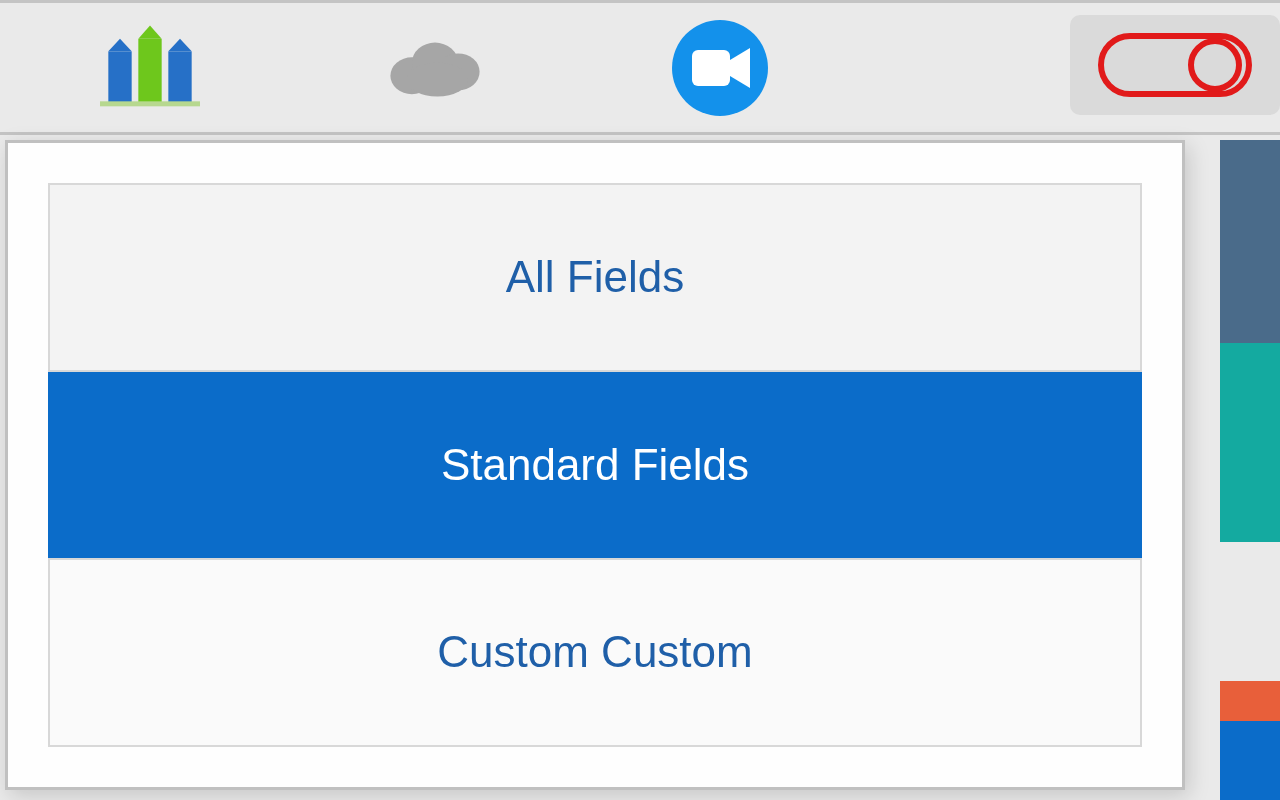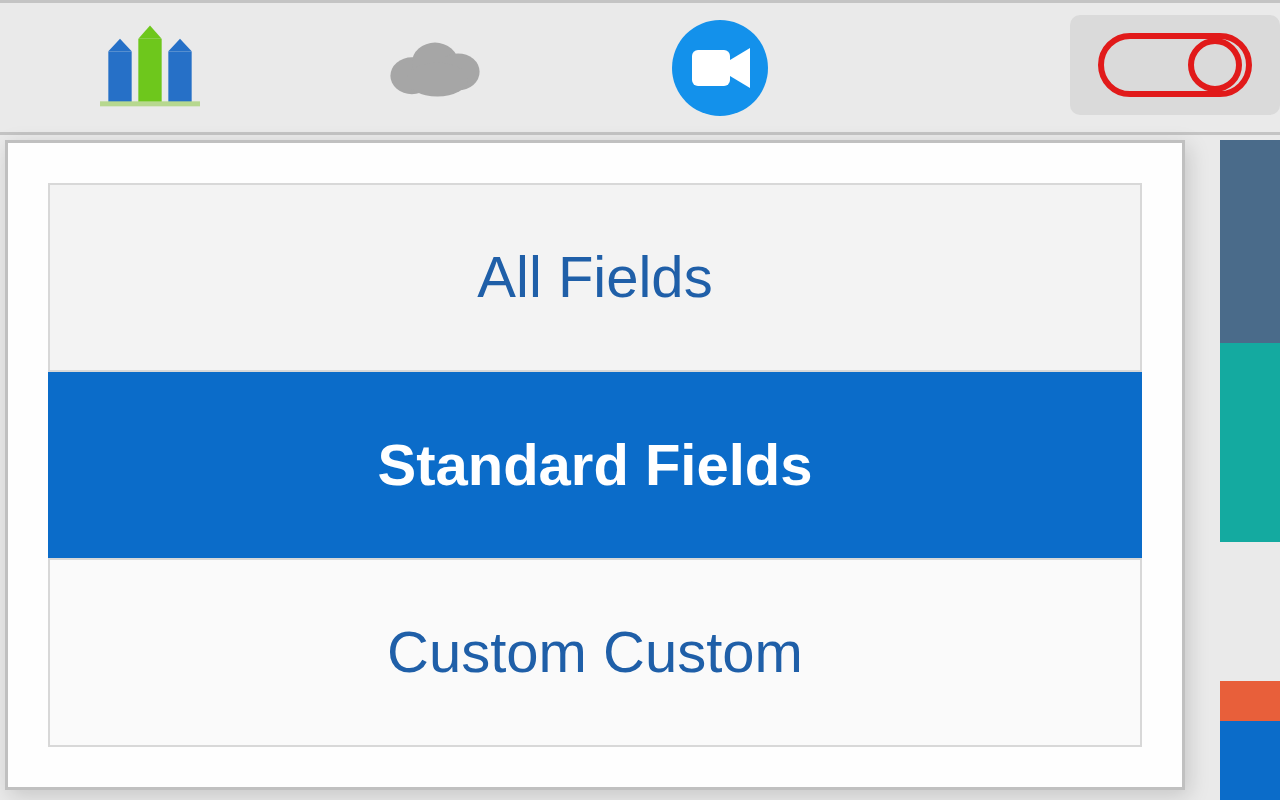--- a/index.html
+++ b/index.html
@@ -72,37 +72,37 @@
       box-shadow: 4px 6px 20px rgba(0,0,0,0.15);
       display: flex;
       flex-direction: column;
       padding: 40px;
     }
     .dropdown-item {
       flex: 1;
       display: flex;
       align-items: center;
       justify-content: center;
-      font-size: 58px;
+      font-size: 44px;
       font-weight: 500;
       text-align: center;
       line-height: 1.15;
       border: 2px solid #d8d8d8;
     }
     .dropdown-item.inactive {
       color: #1f5fa8;
       background: #fafafa;
     }
     .dropdown-item.inactive.first {
       background: #f3f3f3;
     }
     .dropdown-item.selected {
       background: #0b6cc9;
       color: #ffffff;
-      font-weight: 700;
+      font-weight: 400;
       border: none;
     }
     .side-stripes {
       position: absolute;
       right: 0;
       top: 140px;
       bottom: 0;
       width: 60px;
       display: flex;
       flex-direction: column;

